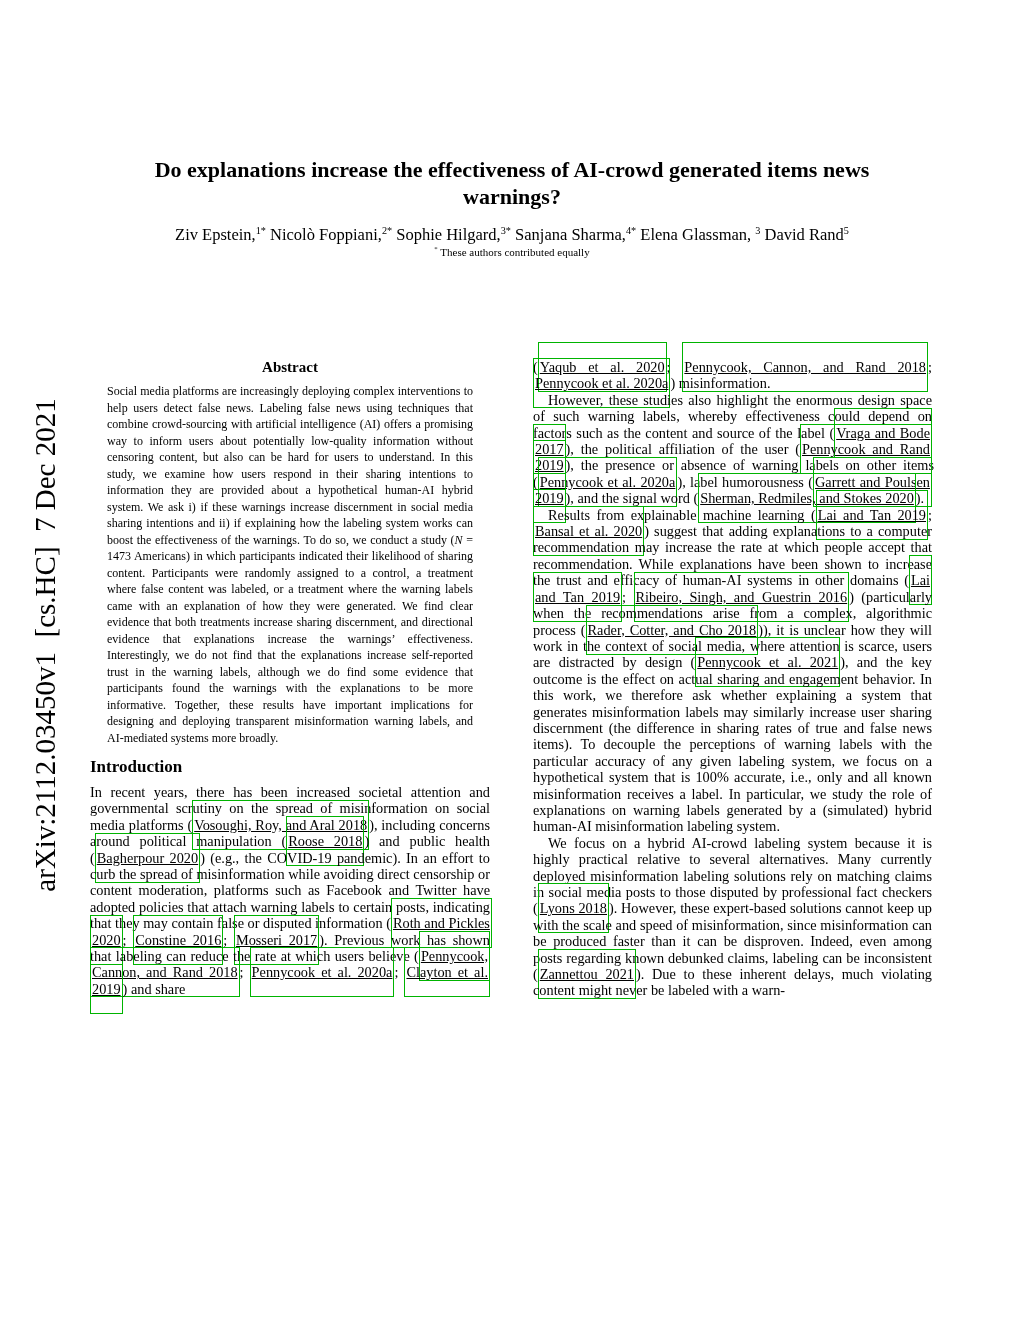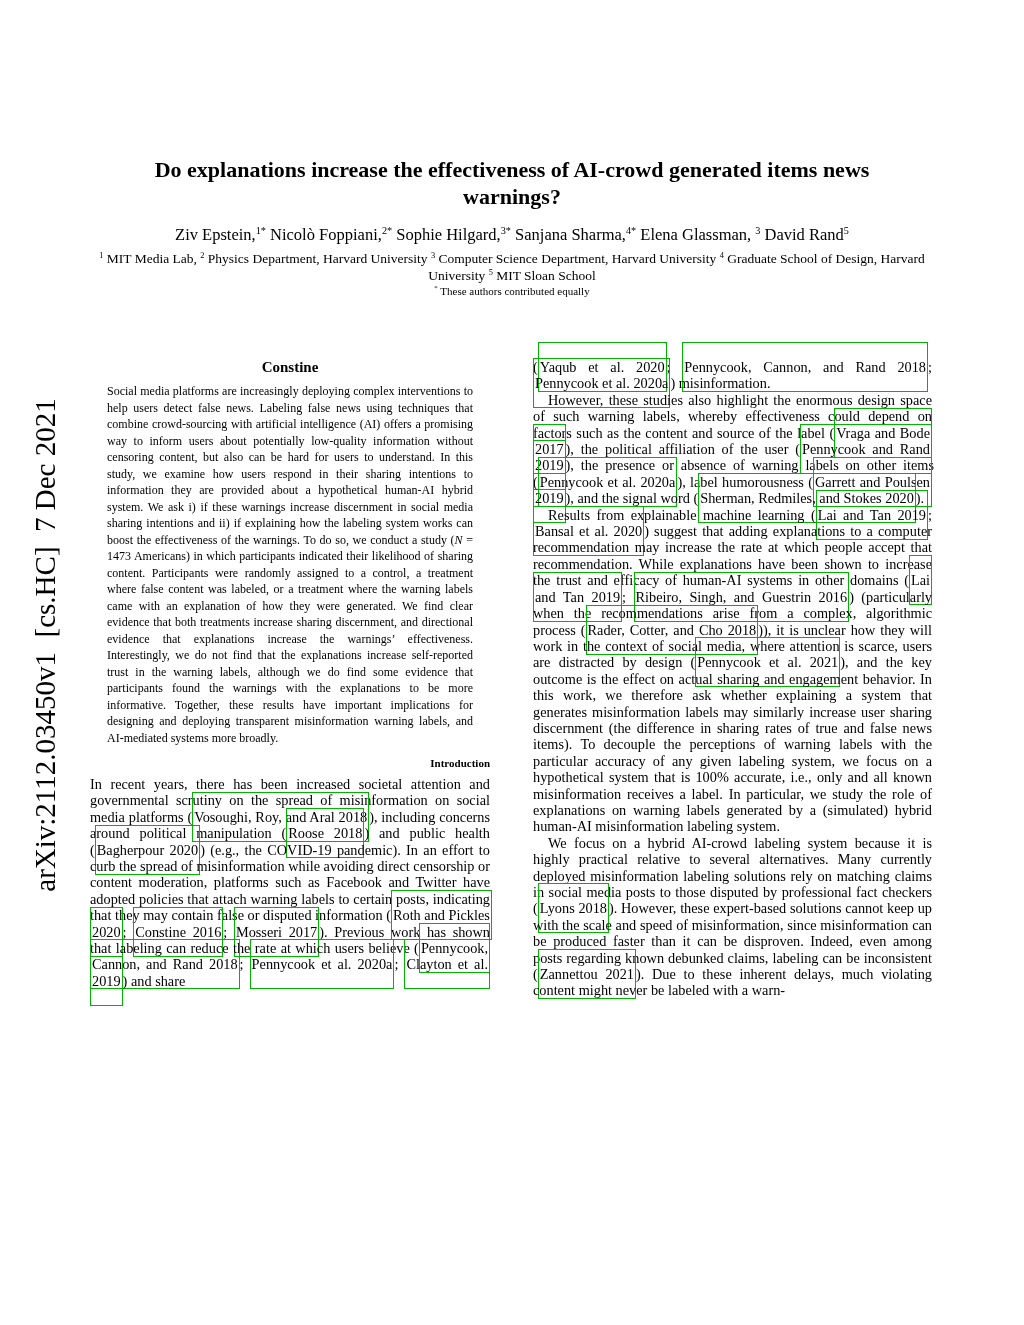--- a/index.html
+++ b/index.html
@@ -56,35 +56,36 @@
   .col-right { left: 533px; width: 399px; }
   .abs-head {
     text-align: center; font-weight: bold;
     font-size: 15px; margin-bottom: 7px;
   }
   .abs-body {
     font-size: 12px; line-height: 16.5px;
     padding: 0 17px;
   }
   .sec-head {
-    text-align: right; font-weight: bold;
-    font-size: 11px;
+    text-align: left; font-weight: bold;
+    font-size: 17px;
     margin-top: 11px; margin-bottom: 7px;
   }
   .body-par {
     margin: 0;
     font-size: 14.3px; line-height: 16.4px;
     text-indent: 15px;
   }
   .noindent { text-indent: 0; }
   .cite {
     border: 1px solid var(--cite-border);
     padding: 16px 1px;
     -webkit-box-decoration-break: clone;
     box-decoration-break: clone;
+    text-decoration: underline;
   }
   .footnote {
     margin-top: 12px;
     font-size: 12.6px; line-height: 15.4px;
     text-align: justify;
   }
   .footnote-rule {
     width: 146px; height: 0;
     border-top: 1px solid #000;
     margin-bottom: 4px;
@@ -93,26 +94,25 @@
 </head>
 <body>
 
 <div class="page">
 
   <div class="arxiv-strip">arXiv:2112.03450v1  [cs.HC]  7 Dec 2021</div>
 
   <div class="head">
     <h1 class="title">Do explanations increase the effectiveness of AI-crowd generated items news warnings?</h1>
     <div class="authors">Ziv Epstein,<sup>1*</sup> Nicolò Foppiani,<sup>2*</sup> Sophie Hilgard,<sup>3*</sup> Sanjana Sharma,<sup>4*</sup> Elena Glassman, <sup>3</sup> David Rand<sup>5</sup></div>
-    <div class="affils"><sup>1</sup> MIT Media Lab, <sup>2</sup> Physics Department, Harvard University <sup>3</sup> Computer Science Department, Harvard University <sup>4</sup> Graduate School of Design, Harvard University <sup>5</sup> MIT Sloan School</div>
     <div class="equal-note"><sup>*</sup> These authors contributed equally</div>
   </div>
 
   <div class="col col-left">
-    <div class="abs-head">Constine</div>
+    <div class="abs-head">Abstract</div>
     <div class="abs-body">Social media platforms are increasingly deploying complex interventions to help users detect false news. Labeling false news using techniques that combine crowd-sourcing with artificial intelligence (AI) offers a promising way to inform users about potentially low-quality information without censoring content, but also can be hard for users to understand. In this study, we examine how users respond in their sharing intentions to information they are provided about a hypothetical human-AI hybrid system. We ask i) if these warnings increase discernment in social media sharing intentions and ii) if explaining how the labeling system works can boost the effectiveness of the warnings. To do so, we conduct a study (<i>N</i> = 1473 Americans) in which participants indicated their likelihood of sharing content. Participants were randomly assigned to a control, a treatment where false content was labeled, or a treatment where the warning labels came with an explanation of how they were generated. We find clear evidence that both treatments increase sharing discernment, and directional evidence that explanations increase the warnings’ effectiveness. Interestingly, we do not find that the explanations increase self-reported trust in the warning labels, although we do find some evidence that participants found the warnings with the explanations to be more informative. Together, these results have important implications for designing and deploying transparent misinformation warning labels, and AI-mediated systems more broadly.</div>
     <div class="sec-head">Introduction</div>
     <p class="body-par noindent">In recent years, there has been increased societal attention and governmental scrutiny on the spread of misinformation on social media platforms (<span class="cite">Vosoughi, Roy, and Aral 2018</span>), including concerns around political manipulation (<span class="cite">Roose 2018</span>) and public health (<span class="cite">Bagherpour 2020</span>) (e.g., the COVID-19 pandemic). In an effort to curb the spread of misinformation while avoiding direct censorship or content moderation, platforms such as Facebook and Twitter have adopted policies that attach warning labels to certain posts, indicating that they may contain false or disputed information (<span class="cite">Roth and Pickles 2020</span>; <span class="cite">Constine 2016</span>; <span class="cite">Mosseri 2017</span>). Previous work has shown that labeling can reduce the rate at which users believe (<span class="cite">Pennycook, Cannon, and Rand 2018</span>; <span class="cite">Pennycook et al. 2020a</span>; <span class="cite">Clayton et al. 2019</span>) and share</p>
   </div>
 
   <div class="col col-right">
     <p class="body-par noindent">(<span class="cite">Yaqub et al. 2020</span>; <span class="cite">Pennycook, Cannon, and Rand 2018</span>; <span class="cite">Pennycook et al. 2020a</span>) misinformation.</p>
     <p class="body-par">However, these studies also highlight the enormous design space of such warning labels, whereby effectiveness could depend on factors such as the content and source of the label (<span class="cite">Vraga and Bode 2017</span>), the political affiliation of the user (<span class="cite">Pennycook and Rand 2019</span>), the presence or absence of warning labels on other items (<span class="cite">Pennycook et al. 2020a</span>), label humorousness (<span class="cite">Garrett and Poulsen 2019</span>), and the signal word (<span class="cite">Sherman, Redmiles, and Stokes 2020</span>).</p>
     <p class="body-par">Results from explainable machine learning (<span class="cite">Lai and Tan 2019</span>; <span class="cite">Bansal et al. 2020</span>) suggest that adding explanations to a computer recommendation may increase the rate at which people accept that recommendation. While explanations have been shown to increase the trust and efficacy of human-AI systems in other domains (<span class="cite">Lai and Tan 2019</span>; <span class="cite">Ribeiro, Singh, and Guestrin 2016</span>) (particularly when the recommendations arise from a complex, algorithmic process (<span class="cite">Rader, Cotter, and Cho 2018</span>)), it is unclear how they will work in the context of social media, where attention is scarce, users are distracted by design (<span class="cite">Pennycook et al. 2021</span>), and the key outcome is the effect on actual sharing and engagement behavior. In this work, we therefore ask whether explaining a system that generates misinformation labels may similarly increase user sharing discernment (the difference in sharing rates of true and false news items). To decouple the perceptions of warning labels with the particular accuracy of any given labeling system, we focus on a hypothetical system that is 100% accurate, i.e., only and all known misinformation receives a label. In particular, we study the role of explanations on warning labels generated by a (simulated) hybrid human-AI misinformation labeling system.</p>
     <p class="body-par">We focus on a hybrid AI-crowd labeling system because it is highly practical relative to several alternatives. Many currently deployed misinformation labeling solutions rely on matching claims in social media posts to those disputed by professional fact checkers (<span class="cite">Lyons 2018</span>). However, these expert-based solutions cannot keep up with the scale and speed of misinformation, since misinformation can be produced faster than it can be disproven. Indeed, even among posts regarding known debunked claims, labeling can be inconsistent (<span class="cite">Zannettou 2021</span>). Due to these inherent delays, much violating content might never be labeled with a warn-</p>

